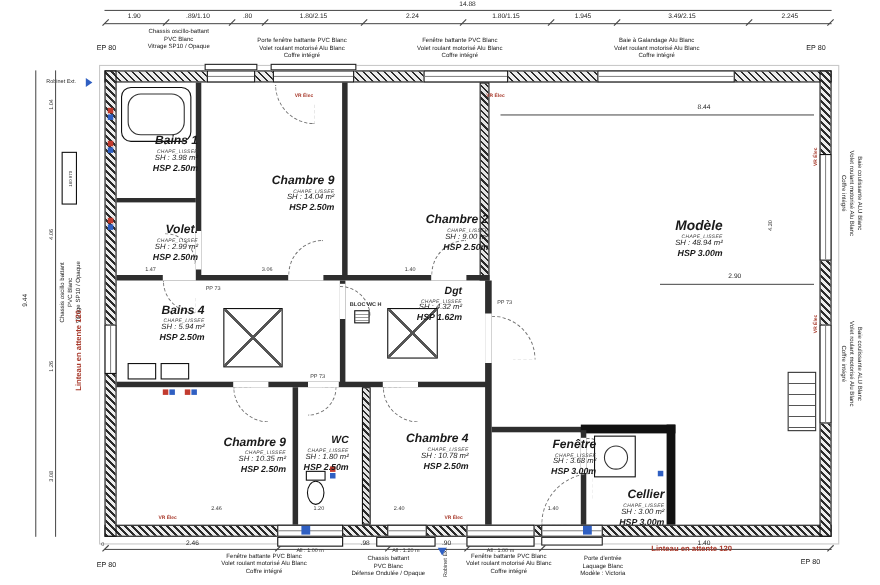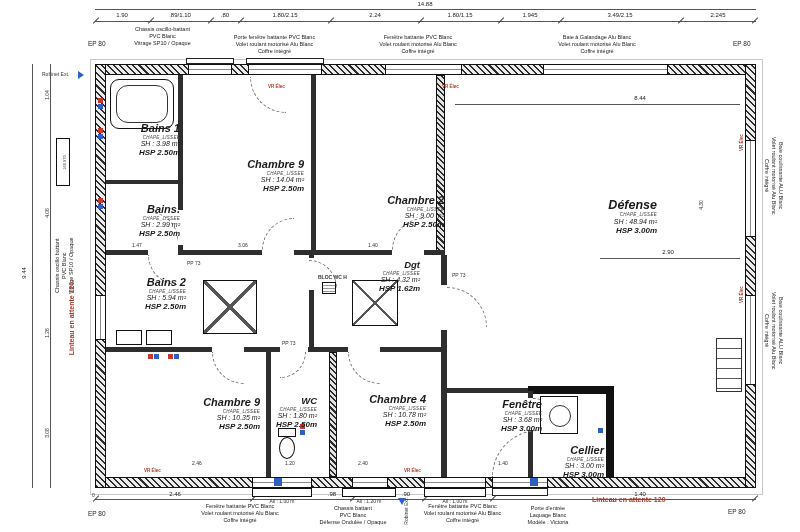--- a/index.html
+++ b/index.html
@@ -212,45 +212,45 @@
     <div class="tiny rotl" style="position:absolute;left:-14px;top:21px;width:42px;text-align:center;font-size:4px;">160 970</div>
   </div>
 
   <div class="abs room" style="left:106px;top:122px;width:74px;">
     <span class="nm">Bains 1</span>
     <span class="chp">CHAPE_LISSEE</span>
     <span class="shv">SH : 3.98 m²</span>
     <span class="hsp">HSP 2.50m</span>
   </div>
   <div class="abs room" style="left:106px;top:203px;width:74px;">
-    <span class="nm">Bains.</span>
+    <span class="nm">Volet.</span>
     <span class="chp">CHAPE_LISSEE</span>
     <span class="shv">SH : 2.99 m²</span>
     <span class="hsp">HSP 2.50m</span>
   </div>
   <div class="abs room" style="left:192px;top:158px;width:112px;">
     <span class="nm">Chambre 9</span>
     <span class="chp">CHAPE_LISSEE</span>
     <span class="shv">SH : 14.04 m²</span>
     <span class="hsp">HSP 2.50m</span>
   </div>
   <div class="abs room" style="left:332px;top:150px;width:112px;margin-top:44px;">
     <span class="nm">Chambre 2</span>
     <span class="chp">CHAPE_LISSEE</span>
     <span class="shv">SH : 9.00 m²</span>
     <span class="hsp">HSP 2.50m</span>
   </div>
   <div class="abs room" style="left:545px;top:198px;width:112px;">
-    <span class="nm nm-big">Défense</span>
+    <span class="nm nm-big">Modèle</span>
     <span class="chp">CHAPE_LISSEE</span>
     <span class="shv">SH : 48.94 m²</span>
     <span class="hsp">HSP 3.00m</span>
   </div>
   <div class="abs room" style="left:106px;top:276px;width:80px;">
-    <span class="nm">Bains 2</span>
+    <span class="nm">Bains 4</span>
     <span class="chp">CHAPE_LISSEE</span>
     <span class="shv">SH : 5.94 m²</span>
     <span class="hsp">HSP 2.50m</span>
   </div>
   <div class="abs room" style="left:342px;top:260px;width:78px;">
     <span class="nm nm-sm">Dgt</span>
     <span class="chp">CHAPE_LISSEE</span>
     <span class="shv">SH : 4.32 m²</span>
     <span class="hsp">HSP 1.62m</span>
   </div>

